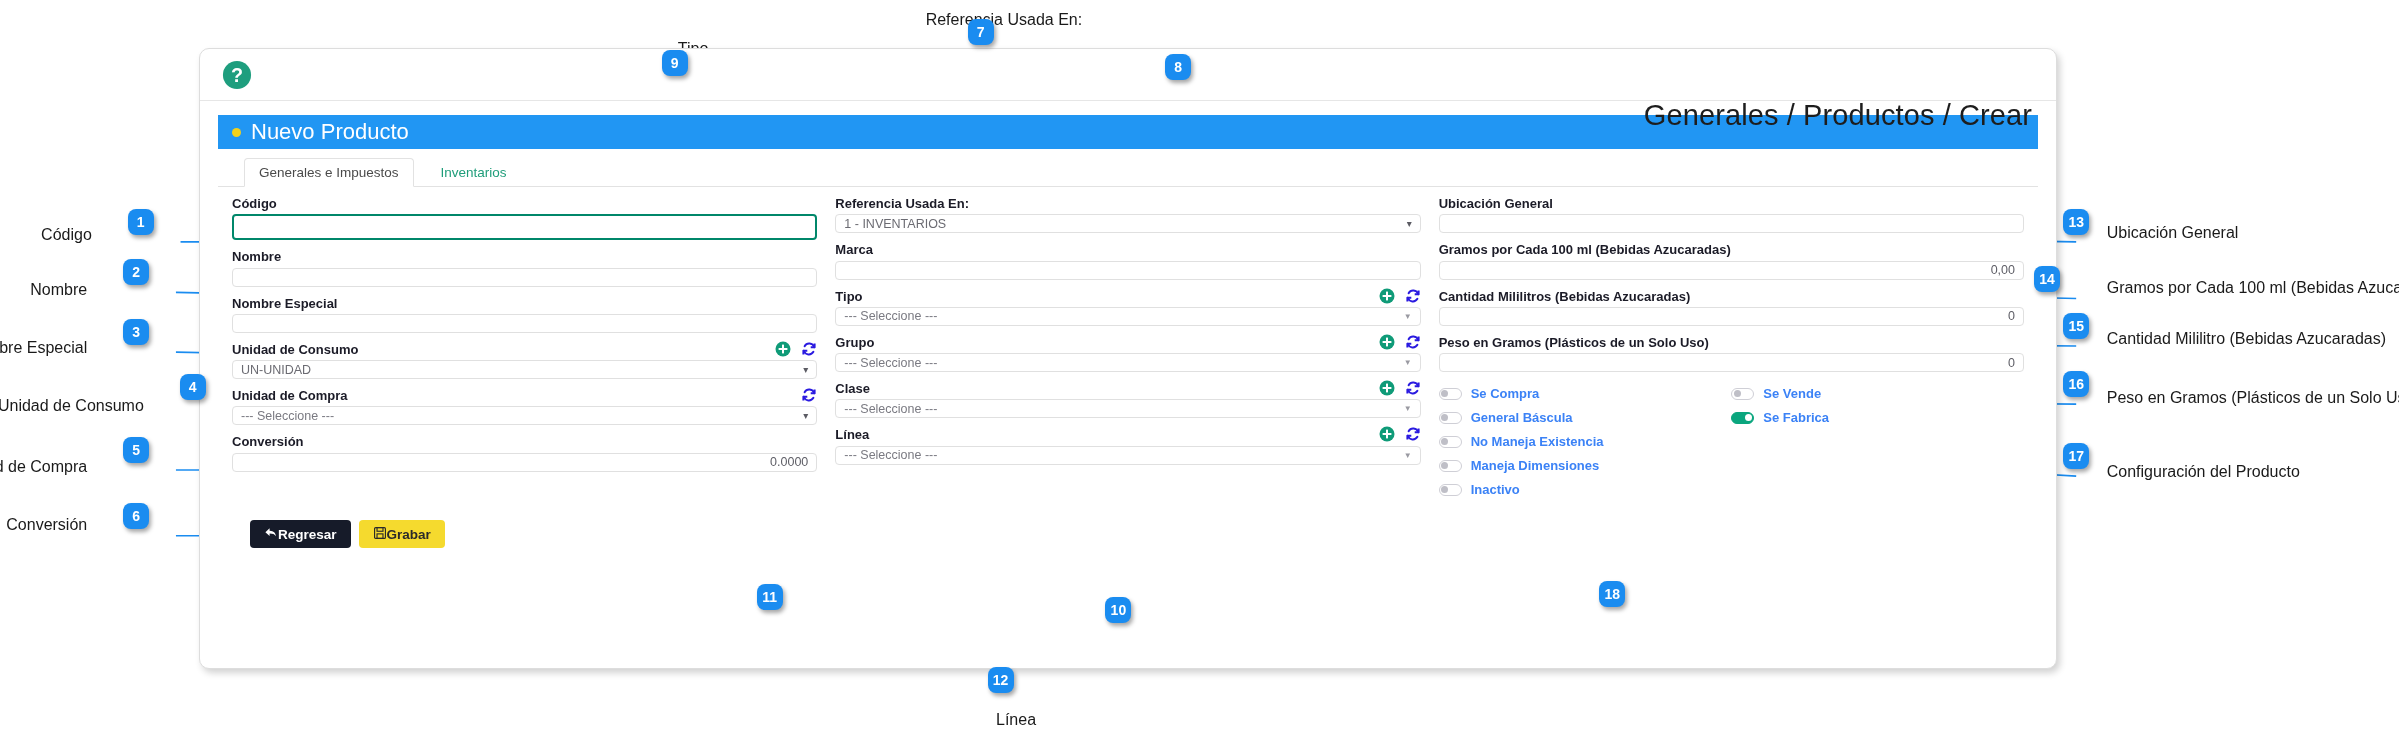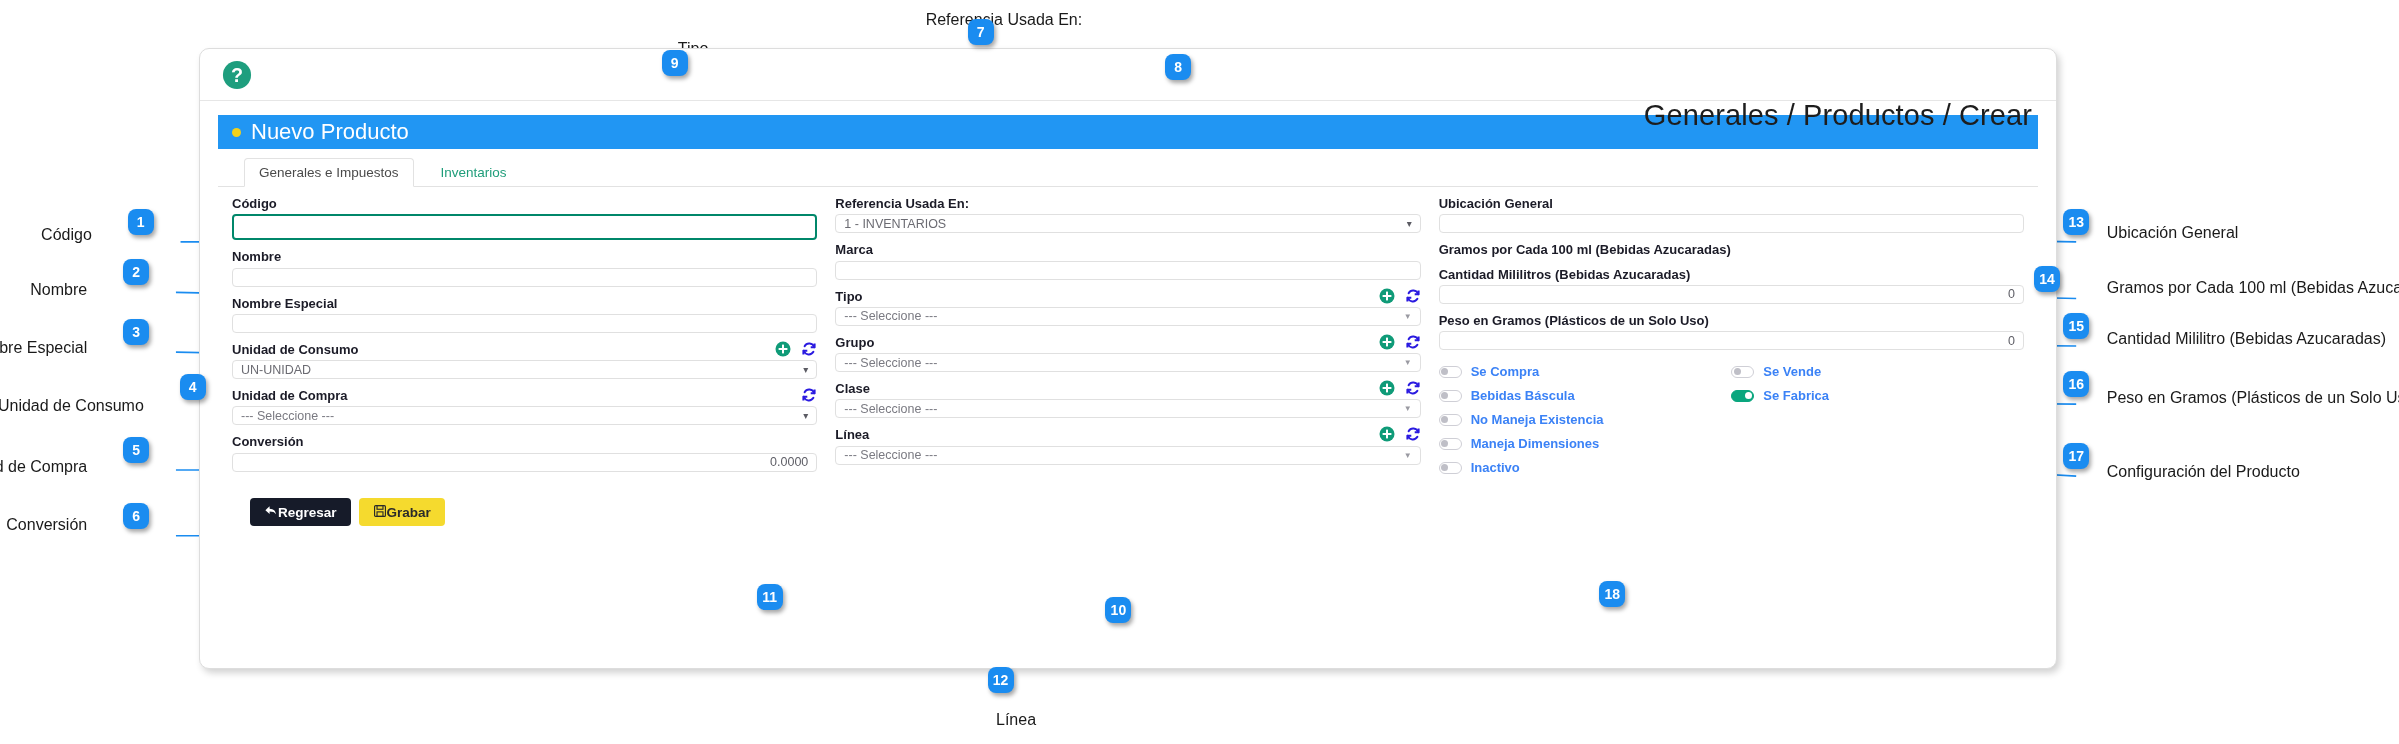--- a/index.html
+++ b/index.html
@@ -444,20 +444,23 @@
 
           <div class="fgroup">
             <label class="flabel">Ubicación General</label>
             <div class="ctl">
               <span></span>
             </div>
           </div>
 
           <div class="fgroup">
             <label class="flabel">Gramos por Cada 100 ml (Bebidas Azucaradas)</label>
+            <div class="ctl num">
+              <span>0,00</span>
+            </div>
           </div>
 
           <div class="fgroup">
             <label class="flabel">Cantidad Mililitros (Bebidas Azucaradas)</label>
             <div class="ctl num">
               <span>0</span>
             </div>
           </div>
 
           <div class="fgroup">
@@ -472,21 +475,21 @@
               <div class="tg-row">
                 <span class="switch">
                     <span class="knob"></span>
                   </span>
                 <span class="tg-label">Se Compra</span>
               </div>
               <div class="tg-row">
                 <span class="switch">
                     <span class="knob"></span>
                   </span>
-                <span class="tg-label">Bebidas Báscula</span>
+                <span class="tg-label">General Báscula</span>
               </div>
               <div class="tg-row">
                 <span class="switch">
                     <span class="knob"></span>
                   </span>
                 <span class="tg-label">No Maneja Existencia</span>
               </div>
               <div class="tg-row">
                 <span class="switch">
                     <span class="knob"></span>

